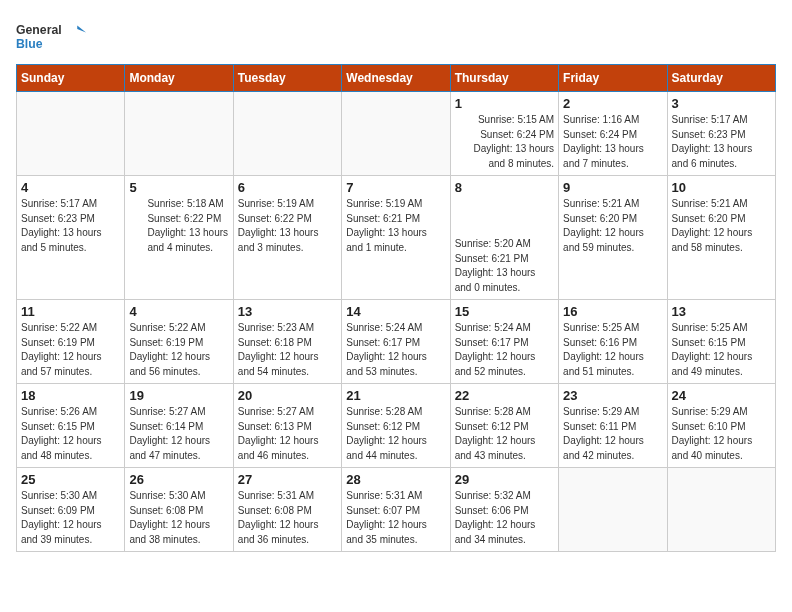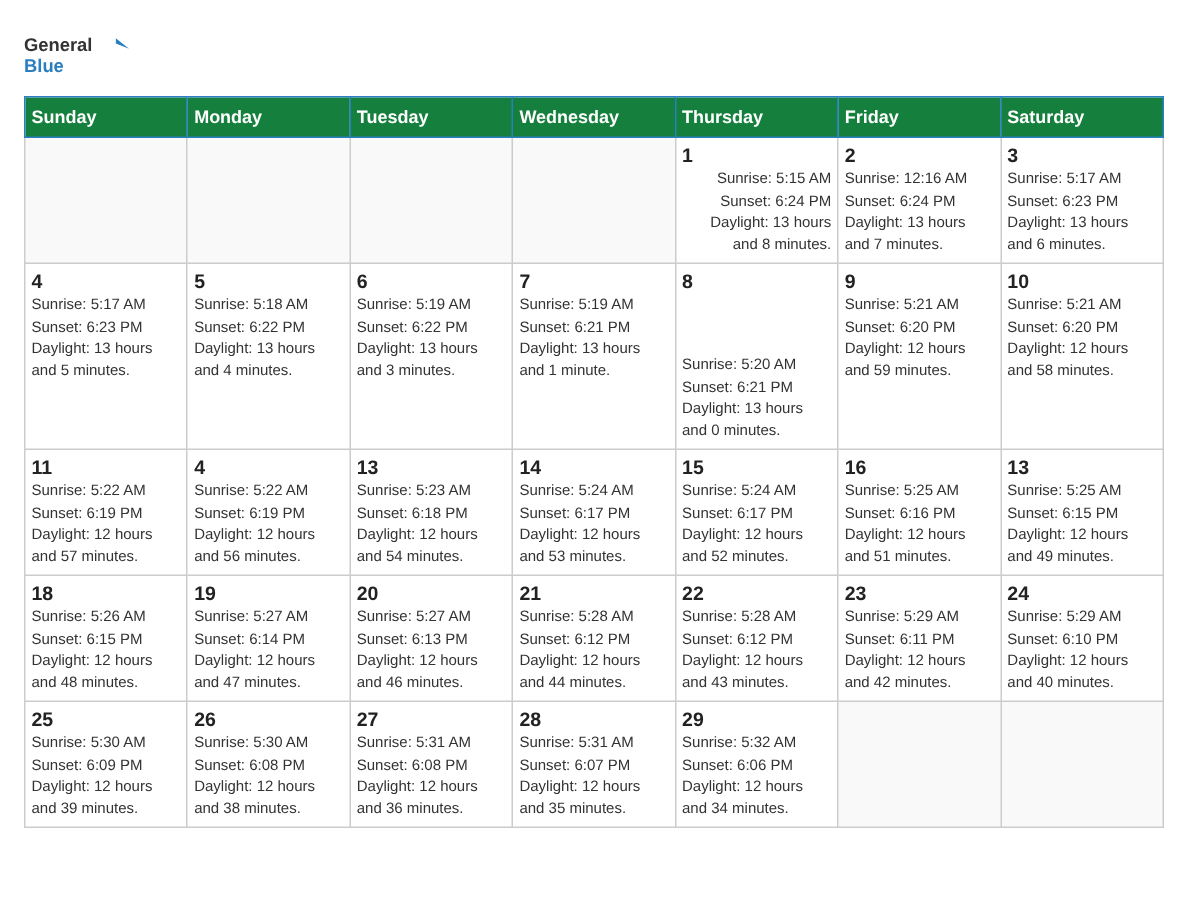--- a/index.html
+++ b/index.html
@@ -32,21 +32,21 @@
     .location {
       font-size: 14px;
       color: #555;
     }
     .calendar {
       width: 100%;
       border-collapse: collapse;
       font-size: 11px;
     }
     .calendar th {
-      background: #15803d;
+      background: #c2410c;
       color: #fff;
       padding: 6px 4px;
       text-align: left;
       font-size: 12px;
       border: 1px solid #2a7fc1;
     }
     .calendar td {
       border: 1px solid #ccc;
       vertical-align: top;
       padding: 4px;
@@ -106,21 +106,21 @@
         <td class="empty"></td>
         <td>
           <div class="day-number">1</div>
           <div class="day-info" style="white-space: pre-line; text-align: right;">Sunrise: 5:15 AM
 Sunset: 6:24 PM
 Daylight: 13 hours
 and 8 minutes.</div>
         </td>
         <td>
           <div class="day-number">2</div>
-          <div class="day-info" style="white-space: pre-line;">Sunrise: 12:16 AM
+          <div class="day-info" style="white-space: pre-line;">Sunrise: 1:16 AM
 Sunset: 6:24 PM
 Daylight: 13 hours
 and 7 minutes.</div>
         </td>
         <td>
           <div class="day-number">3</div>
           <div class="day-info" style="white-space: pre-line;">Sunrise: 5:17 AM
 Sunset: 6:23 PM
 Daylight: 13 hours
 and 6 minutes.</div>
@@ -129,21 +129,21 @@
       <tr>
         <td>
           <div class="day-number">4</div>
           <div class="day-info" style="white-space: pre-line;">Sunrise: 5:17 AM
 Sunset: 6:23 PM
 Daylight: 13 hours
 and 5 minutes.</div>
         </td>
         <td>
           <div class="day-number">5</div>
-          <div class="day-info" style="white-space: pre-line;">Sunrise: 5:18 AM
+          <div class="day-info" style="white-space: pre-line; margin-left: 18px;">Sunrise: 5:18 AM
 Sunset: 6:22 PM
 Daylight: 13 hours
 and 4 minutes.</div>
         </td>
         <td>
           <div class="day-number">6</div>
           <div class="day-info" style="white-space: pre-line;">Sunrise: 5:19 AM
 Sunset: 6:22 PM
 Daylight: 13 hours
 and 3 minutes.</div>

